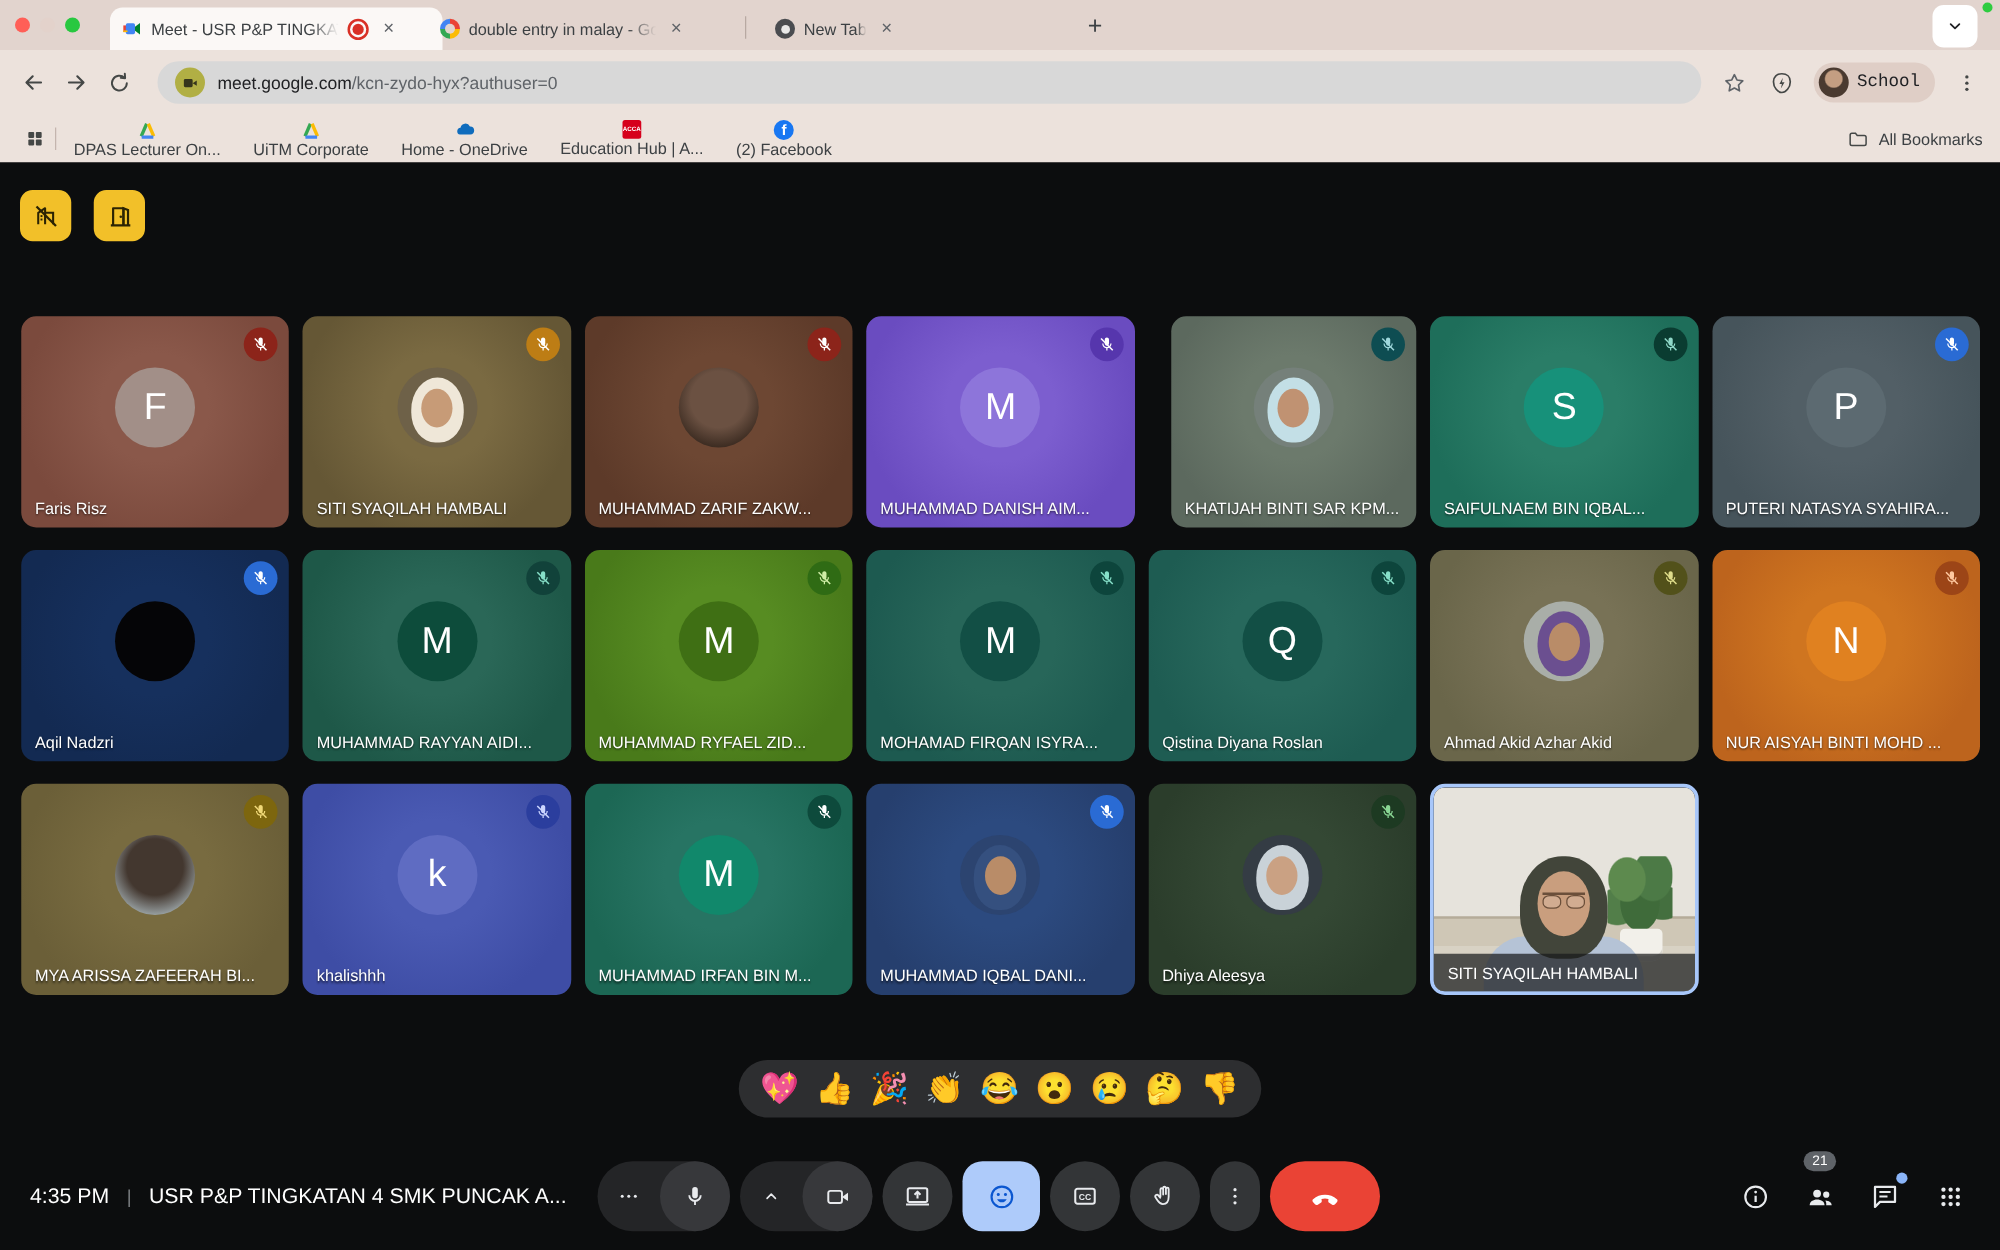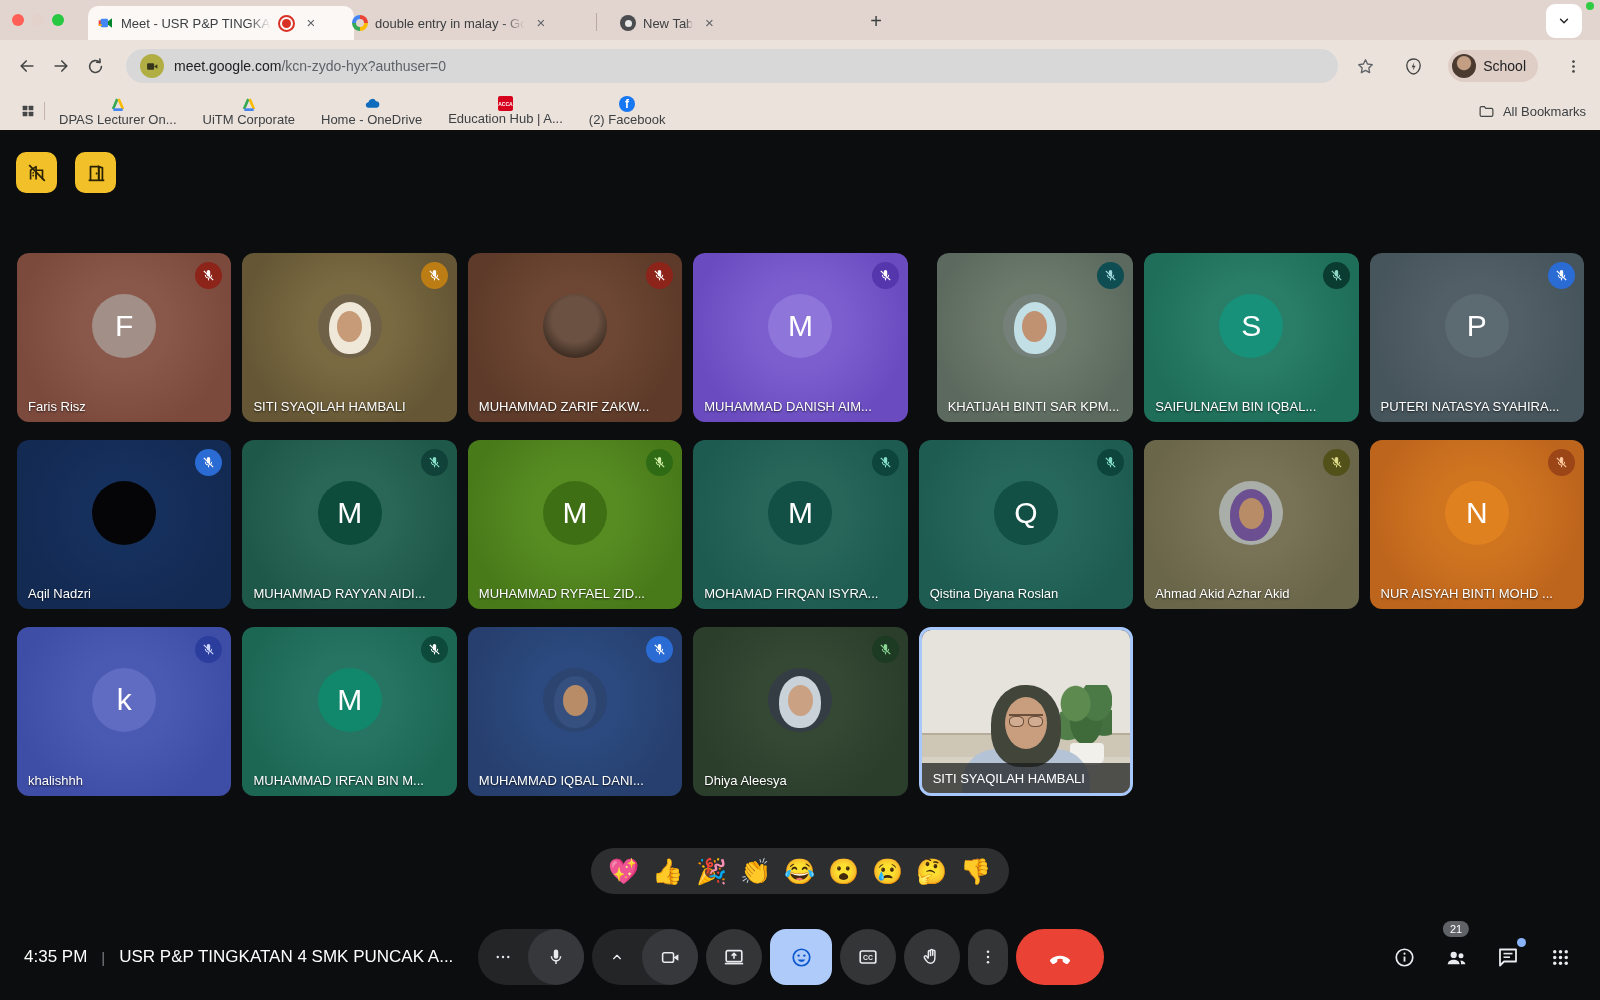--- a/index.html
+++ b/index.html
@@ -30,21 +30,21 @@
 
   .toolbar{position:relative;height:52px;background:#ece2dc;display:flex;align-items:center;padding:0 10px;}
   .navbtn{width:34px;height:34px;display:flex;align-items:center;justify-content:center;border-radius:50%;}
   .omnibox{flex:1;height:34px;background:#d8d8d8;border-radius:17px;margin:0 10px 0 14px;
     display:flex;align-items:center;padding:0 14px;gap:10px;}
   .camchip{width:24px;height:24px;border-radius:50%;background:#b1af44;display:flex;
     align-items:center;justify-content:center;}
   .url{font-size:14px;}
   .url .host{color:#202124;}
   .url .path{color:#5f6368;}
-  .obright{margin-left:auto;display:flex;align-items:center;gap:14px;}
+  .obright{margin-left:auto;display:flex;align-items:center;gap:4px;font-family:Liberation Mono, monospace;}
   .profile{display:flex;align-items:center;gap:7px;background:#dfcec6;border-radius:17px;
     height:32px;padding:0 12px 0 4px;font-size:14px;color:#202124;margin:0 4px;}
   .pavatar{width:24px;height:24px;border-radius:50%;
     background:radial-gradient(circle at 50% 38%,#c49e82 0 34%,#4a3a30 40%);}
 
   .bookmarks{height:38px;background:#ece2dc;display:flex;align-items:center;padding:0 14px;
     font-size:13px;color:#3c4043;}
   .bm{display:flex;align-items:center;gap:0;margin-right:26px;white-space:nowrap;flex-direction:column;}
   .bmsep{width:1px;height:18px;background:#c4b5ae;margin:0 14px 0 2px;}
   .allbm{margin-left:auto;display:flex;align-items:center;gap:8px;}
@@ -478,20 +478,32 @@
           <div class="badge" style="background: rgb(156, 69, 23);">
             <svg viewBox="0 0 24 24" width="15" height="15">
               <path d="M12 3.2c1.5 0 2.7 1.2 2.7 2.7v5c0 1.5-1.2 2.7-2.7 2.7-1.5 0-2.7-1.2-2.7-2.7v-5c0-1.5 1.2-2.7 2.7-2.7z" fill="#ffc9a0"></path>
               <path d="M6.8 11a5.2 5.2 0 0 0 10.4 0" fill="none" stroke="#ffc9a0" stroke-width="1.6"></path>
               <line x1="12" y1="16.2" x2="12" y2="19.8" stroke="#ffc9a0" stroke-width="1.6"></line>
               <line x1="4.5" y1="4.5" x2="19.5" y2="19.5" stroke="#ffc9a0" stroke-width="1.9"></line>
             </svg>
           </div>
           <div class="pname">NUR AISYAH BINTI MOHD ...</div>
         </div>
+        <div class="tile" style="background: radial-gradient(circle at 50% 43%, rgb(120, 107, 64) 0px, rgb(120, 107, 64) 30%, rgb(107, 95, 56) 75%);">
+          <div class="avatar" style="background: radial-gradient(circle at 50% 40%, rgb(67, 55, 47) 0px, rgb(67, 55, 47) 45%, rgb(154, 163, 165) 78%);"></div>
+          <div class="badge" style="background: rgb(125, 102, 14);">
+            <svg viewBox="0 0 24 24" width="15" height="15">
+              <path d="M12 3.2c1.5 0 2.7 1.2 2.7 2.7v5c0 1.5-1.2 2.7-2.7 2.7-1.5 0-2.7-1.2-2.7-2.7v-5c0-1.5 1.2-2.7 2.7-2.7z" fill="#f0d878"></path>
+              <path d="M6.8 11a5.2 5.2 0 0 0 10.4 0" fill="none" stroke="#f0d878" stroke-width="1.6"></path>
+              <line x1="12" y1="16.2" x2="12" y2="19.8" stroke="#f0d878" stroke-width="1.6"></line>
+              <line x1="4.5" y1="4.5" x2="19.5" y2="19.5" stroke="#f0d878" stroke-width="1.9"></line>
+            </svg>
+          </div>
+          <div class="pname">MYA ARISSA ZAFEERAH BI...</div>
+        </div>
         <div class="tile" style="background: radial-gradient(circle at 50% 43%, rgb(74, 90, 179) 0px, rgb(74, 90, 179) 30%, rgb(62, 77, 165) 75%);">
           <div class="avatar" style="background: rgb(95, 108, 194);">k</div>
           <div class="badge" style="background: rgb(43, 62, 158);">
             <svg viewBox="0 0 24 24" width="15" height="15">
               <path d="M12 3.2c1.5 0 2.7 1.2 2.7 2.7v5c0 1.5-1.2 2.7-2.7 2.7-1.5 0-2.7-1.2-2.7-2.7v-5c0-1.5 1.2-2.7 2.7-2.7z" fill="#ccd6ff"></path>
               <path d="M6.8 11a5.2 5.2 0 0 0 10.4 0" fill="none" stroke="#ccd6ff" stroke-width="1.6"></path>
               <line x1="12" y1="16.2" x2="12" y2="19.8" stroke="#ccd6ff" stroke-width="1.6"></line>
               <line x1="4.5" y1="4.5" x2="19.5" y2="19.5" stroke="#ccd6ff" stroke-width="1.9"></line>
             </svg>
           </div>

